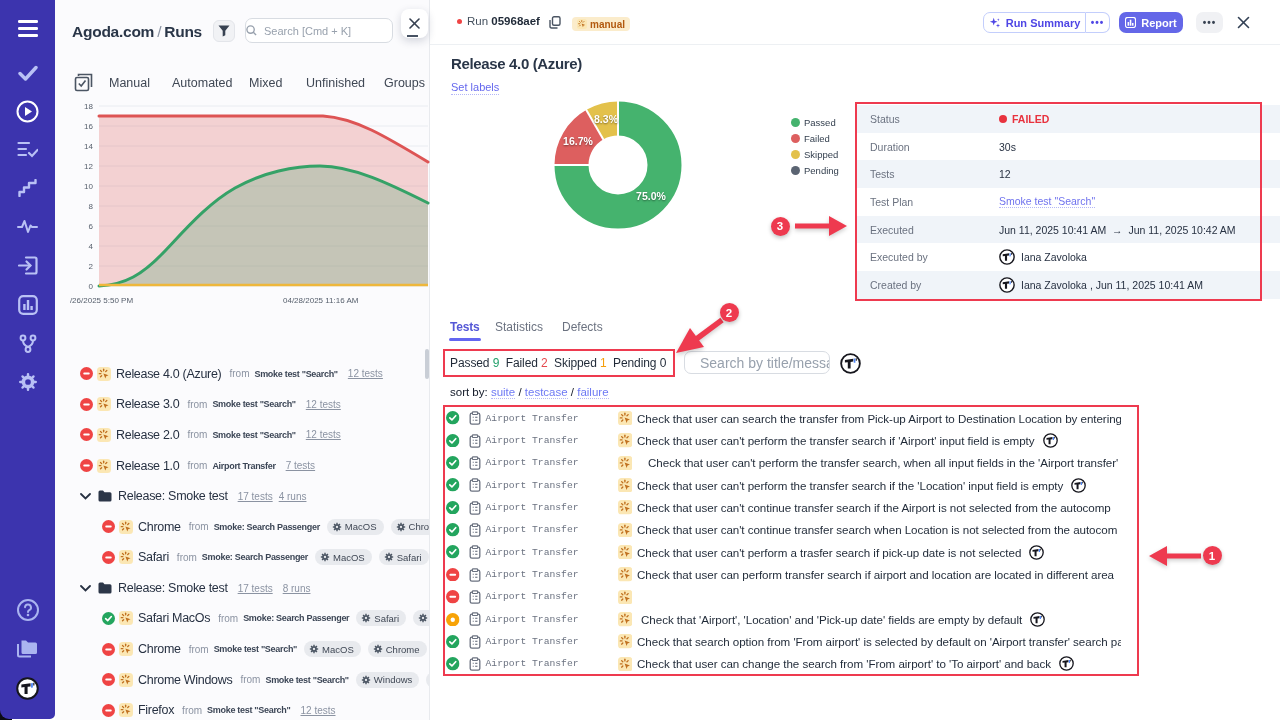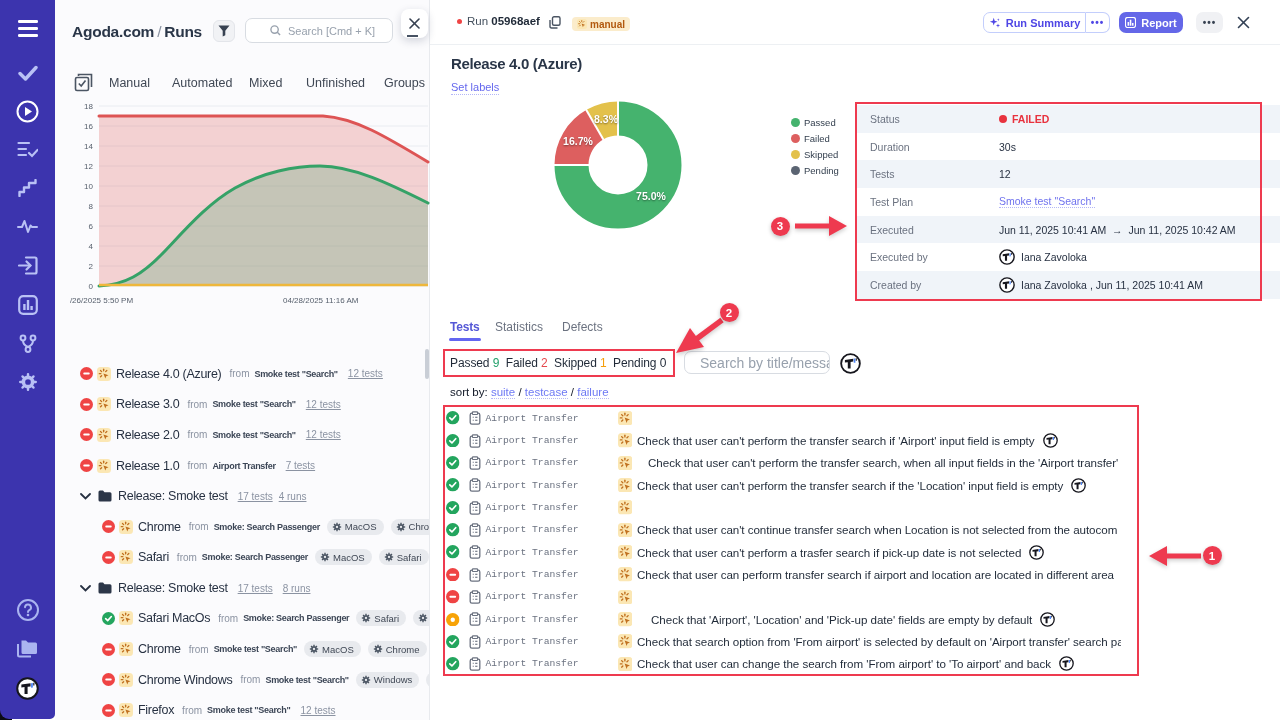--- a/index.html
+++ b/index.html
@@ -18,21 +18,21 @@
   #lpanel { left:55px; top:0; width:375px; height:720px; background:#fbfbfd;
     border-right:1px solid #e8eaee; }
   #lhead-name { left:72px; top:23px; font-size:15.5px; font-weight:bold; color:#2a3648;
     letter-spacing:-0.25px; }
   #lhead-name .sl { color:#8b93a2; font-weight:normal; padding:0 3px; }
   #fbtn { left:213px; top:20px; width:22px; height:22px; background:#f1f2f5;
     border:1px solid #e3e5ea; border-radius:6px; display:flex; align-items:center;
     justify-content:center; }
   #lsearch { left:245px; top:18px; width:148px; height:25px; background:#fff;
     border:1px solid #d8dce2; border-radius:7px; display:flex; align-items:center;
-    padding-left:24px; }
+    padding-left:0; }
   #lsearch span { color:#98a1ad; font-size:11px; margin-left:7px; }
   #xcard { left:401px; top:9px; width:27px; height:29px; background:#fff; border-radius:8px;
     box-shadow:0 3px 8px rgba(30,40,70,.18); display:flex; align-items:center;
     justify-content:center; z-index:5; }
   #xcard-under { left:407px; top:34.5px; width:11px; height:2.5px; background:#475263; z-index:6;}
   .ltab { top:76px; font-size:12.5px; color:#3f4754; }
   #scrollthumb { left:425px; top:349px; width:4px; height:30px; border-radius:2px; background:#c9ced6; }
 
   
   .lrow { position:absolute; display:flex; align-items:center; white-space:nowrap; height:20px; }
@@ -614,20 +614,21 @@
       <svg width="13.5" height="13.5" style="margin-left:3px">
           <use href="#ic-pass"></use>
         </svg>
       <svg width="14" height="14" style="margin-left:8px">
           <use href="#clipboard"></use>
         </svg>
       <span class="suite" style="margin-left:4px">Airport Transfer</span>
       <svg width="14.5" height="14.5" style="margin-left:39px">
           <use href="#clickicon"></use>
         </svg>
+      <span class="mtitle" style="margin-left:5px">Check that user can search the transfer from Pick-up Airport to Destination Location by entering</span>
     </div>
     <div class="mrow">
       <svg width="13.5" height="13.5" style="margin-left:3px">
           <use href="#ic-pass"></use>
         </svg>
       <svg width="14" height="14" style="margin-left:8px">
           <use href="#clipboard"></use>
         </svg>
       <span class="suite" style="margin-left:4px">Airport Transfer</span>
       <svg width="14.5" height="14.5" style="margin-left:39px">
@@ -671,20 +672,21 @@
       <svg width="13.5" height="13.5" style="margin-left:3px">
           <use href="#ic-pass"></use>
         </svg>
       <svg width="14" height="14" style="margin-left:8px">
           <use href="#clipboard"></use>
         </svg>
       <span class="suite" style="margin-left:4px">Airport Transfer</span>
       <svg width="14.5" height="14.5" style="margin-left:39px">
           <use href="#clickicon"></use>
         </svg>
+      <span class="mtitle" style="margin-left:5px">Check that user can't continue transfer search if the Airport is not selected from the autocomp</span>
     </div>
     <div class="mrow">
       <svg width="13.5" height="13.5" style="margin-left:3px">
           <use href="#ic-pass"></use>
         </svg>
       <svg width="14" height="14" style="margin-left:8px">
           <use href="#clipboard"></use>
         </svg>
       <span class="suite" style="margin-left:4px">Airport Transfer</span>
       <svg width="14.5" height="14.5" style="margin-left:39px">
@@ -737,21 +739,21 @@
       <svg width="13.5" height="13.5" style="margin-left:3px">
           <use href="#ic-skip"></use>
         </svg>
       <svg width="14" height="14" style="margin-left:8px">
           <use href="#clipboard"></use>
         </svg>
       <span class="suite" style="margin-left:4px">Airport Transfer</span>
       <svg width="14.5" height="14.5" style="margin-left:39px">
           <use href="#clickicon"></use>
         </svg>
-      <span class="mtitle" style="margin-left:19px">Check that 'Airport', 'Location' and 'Pick-up date' fields are empty by default</span>
+      <span class="mtitle" style="margin-left:9px">Check that 'Airport', 'Location' and 'Pick-up date' fields are empty by default</span>
       <svg width="15" height="15" viewBox="0 0 24 24" style="margin-left:8px">
           <use href="#tlogo"></use>
         </svg>
     </div>
     <div class="mrow">
       <svg width="13.5" height="13.5" style="margin-left:3px">
           <use href="#ic-pass"></use>
         </svg>
       <svg width="14" height="14" style="margin-left:8px">
           <use href="#clipboard"></use>

